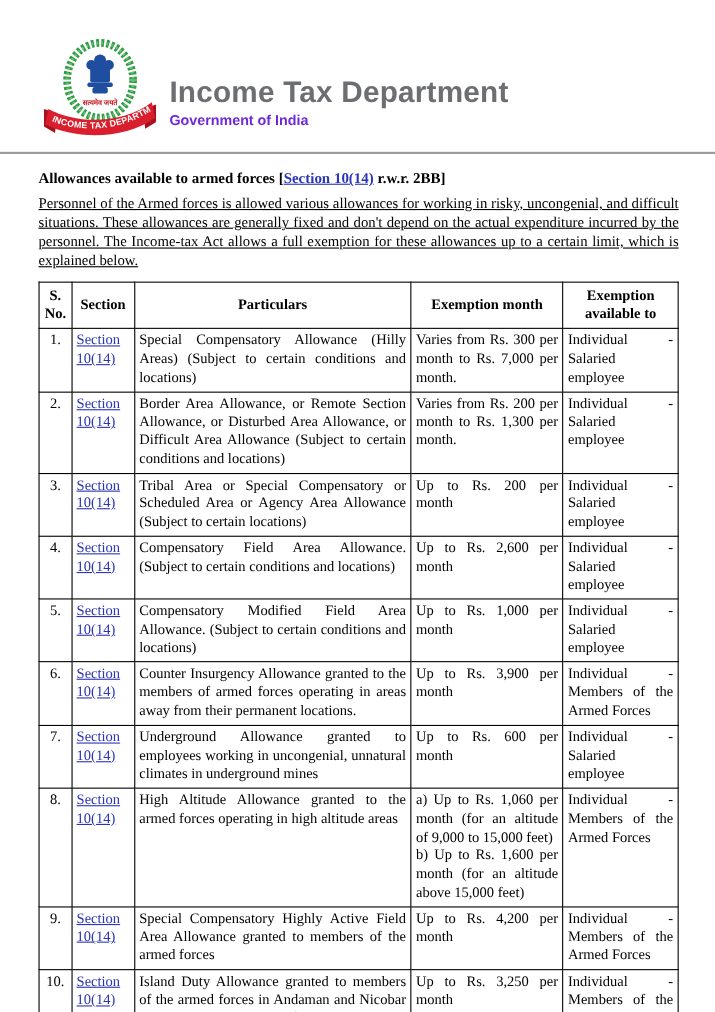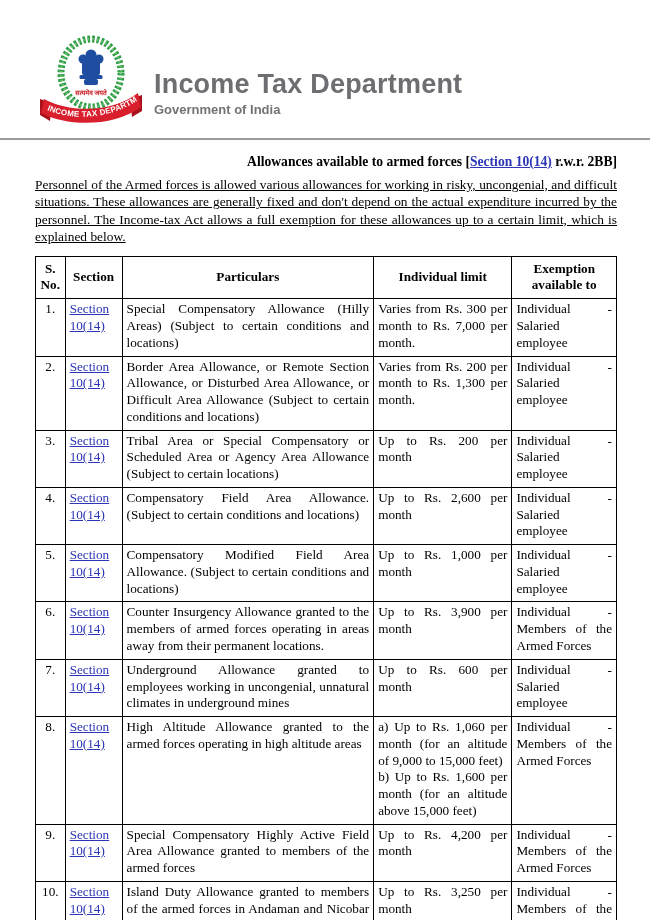--- a/index.html
+++ b/index.html
@@ -9,26 +9,26 @@
     font-family:"Liberation Serif", serif;
     color:#000; overflow:hidden;
   }
   .page { width:650px; height:920px; position:relative; }
 
   
   .site-header { display:flex; padding:33px 35px 0 40px; }
   .logo-wrap { width:102px; height:100px; flex:0 0 auto; }
   .brand { margin:36px 0 0 12px; font-family:"Liberation Sans", sans-serif; }
   .brand-title { font-size:27px; font-weight:bold; color:#6d6e71; letter-spacing:.2px; }
-  .brand-sub { font-size:13px; font-weight:bold; color:#737373; margin-top:2px; }
+  .brand-sub { font-size:13px; font-weight:bold; color:#6d28d9; margin-top:2px; }
   .rule { border:none; border-top:2px solid #9b9b9b; margin-top:5px; }
 
   
   main { padding:0 33px 0 35px; }
-  .doc-title { font-size:13.6px; font-weight:bold; margin-top:14px;text-align:right; }
+  .doc-title { font-size:13.6px; font-weight:bold; margin-top:14px; }
   .doc-title a { color:#2b35b5; text-decoration:underline; cursor:pointer; }
   .intro {
     font-size:13.4px; line-height:1.3; text-align:justify; margin-top:6px;text-decoration:underline;
   }
 
   
   table {
     width:100%; border-collapse:collapse; margin-top:10px;
     font-size:13.2px; line-height:1.27;
   }
@@ -91,21 +91,21 @@
           <col style="width:9.8%">
           <col style="width:43.3%">
           <col style="width:23.8%">
           <col style="width:18%">
       </colgroup>
       <thead>
         <tr>
           <th>S. No.</th>
           <th>Section</th>
           <th>Particulars</th>
-          <th>Individual limit</th>
+          <th>Exemption month</th>
           <th>Exemption available to</th>
         </tr>
       </thead>
       <tbody>
         <tr>
           <td class="sno">1.</td>
           <td class="sec"><a>Section 10(14)</a></td>
           <td class="part">Special Compensatory Allowance (Hilly Areas) (Subject to certain conditions and locations)</td>
           <td class="limit">Varies from Rs. 300 per month to Rs. 7,000 per month.</td>
           <td class="avail">Individual - Salaried employee</td>

